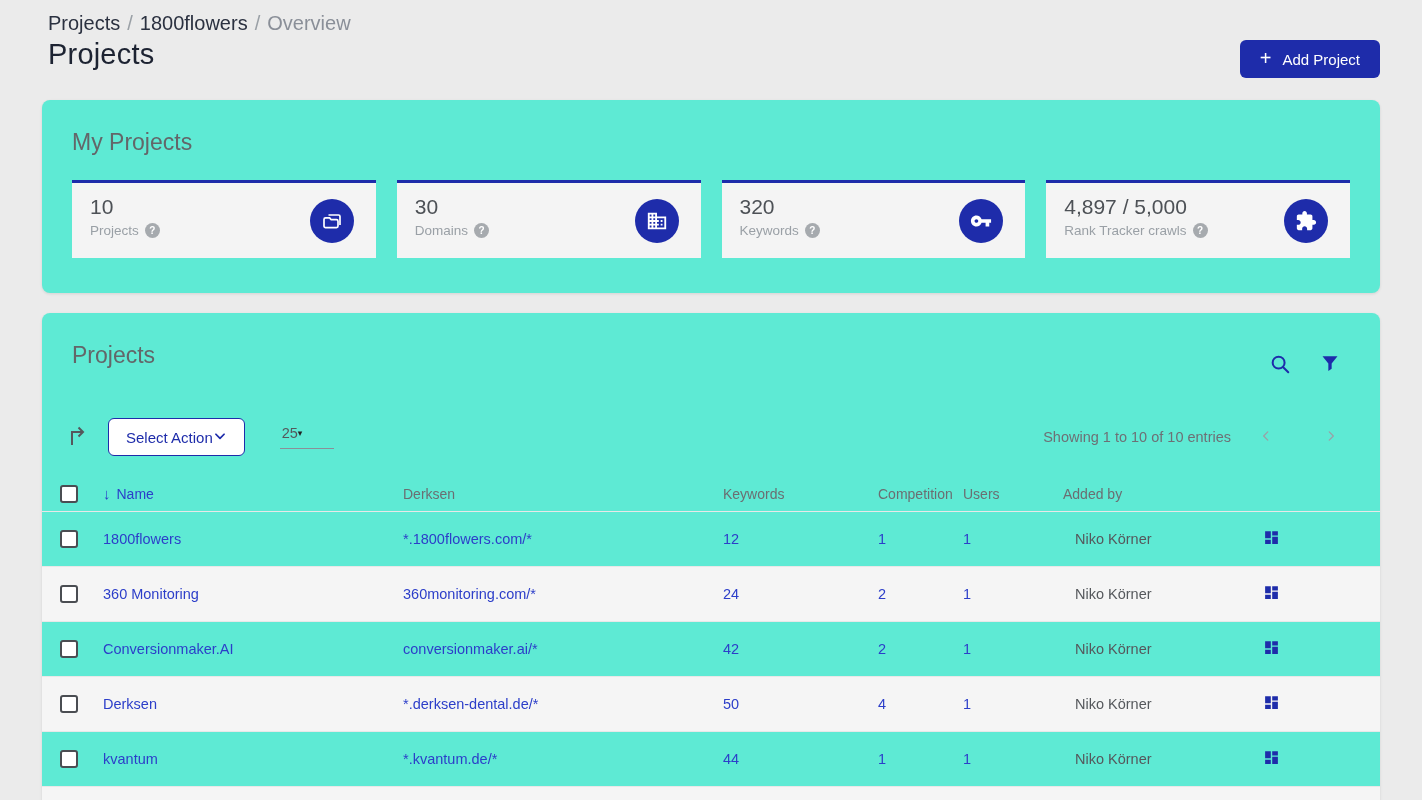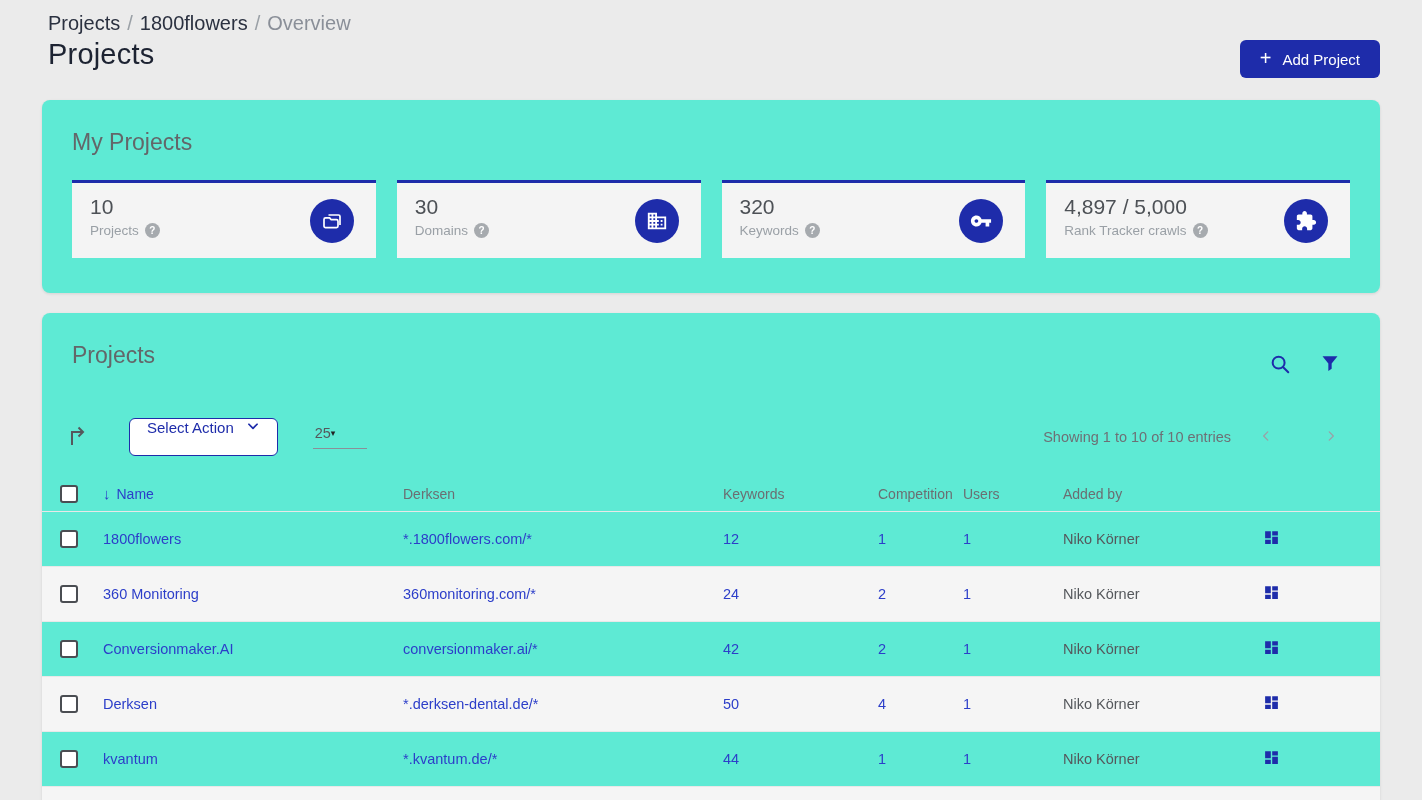--- a/index.html
+++ b/index.html
@@ -56,23 +56,23 @@
   }
 
   
   .panel-icons { position:absolute; top:40px; right:40px; display:flex; gap:29px; }
   .icon-btn { background:none; border:none; cursor:pointer; padding:0; display:flex; }
 
   
   .toolbar { position:absolute; top:104px; left:24px; right:30px; height:40px; display:flex; align-items:center; }
   .share-btn { background:none; border:none; cursor:pointer; padding:0; display:flex; }
   .select-action {
-    margin-left:39px; height:38px; background:#fff; border:1px solid #1e2caa; border-radius:6px;
+    margin-left:18px; height:38px; background:#fff; border:1px solid #1e2caa; border-radius:6px;
     color:#1e2caa; font-size:15px; font-family:inherit; padding:0 17px;
-    display:flex; gap:12px; cursor:pointer;
+    display:flex; align-items:center; cursor:pointer;
   }
   .page-size {
     margin-left:35px; width:54px; border-bottom:1px solid #8a8f98;
     display:flex; align-items:center; 
     padding:0 2px 7px 2px; font-size:14.5px; color:#55585c; cursor:pointer;
   }
   .page-size .caret { font-size:9px; color:#222; }
   .showing { margin-left:auto; font-size:14.5px; color:#6d7075; }
   .pager { display:flex; margin-left:16px; }
   .pager .icon-btn { padding:6px 12px; }
@@ -89,21 +89,21 @@
   .c-check { padding-left:18px; }
   .checkbox {
     display:inline-block; width:18px; height:18px; border:2px solid #4a4d52;
     border-radius:3px; background:#fff; cursor:pointer; vertical-align:middle;
   }
   .th-name { color:#2c3ec9; display:flex; align-items:center; gap:6px; }
   .sort-arrow { font-size:15px; }
   .tbody .trow { height:55px; border-top:1px solid #e8e8e8; font-size:14.5px; }
   .tbody .trow:nth-child(even) { background:#f5f5f5; }
   .trow a { color:#2c3ec9; }
-  .trow .added { color:#55585c; }
+  .trow .added { color:#55585c;margin-left:12px; }
   .c-grid { padding-left:1px; }
 </style>
 </head>
 <body>
 
 <nav class="breadcrumb">
   <a href="#" class="crumb">Projects</a><span class="sep">/</span><a href="#" class="crumb">1800flowers</a><span class="sep">/</span><span class="current">Overview</span>
 </nav>
 
 <h1 class="page-title">Projects</h1>

